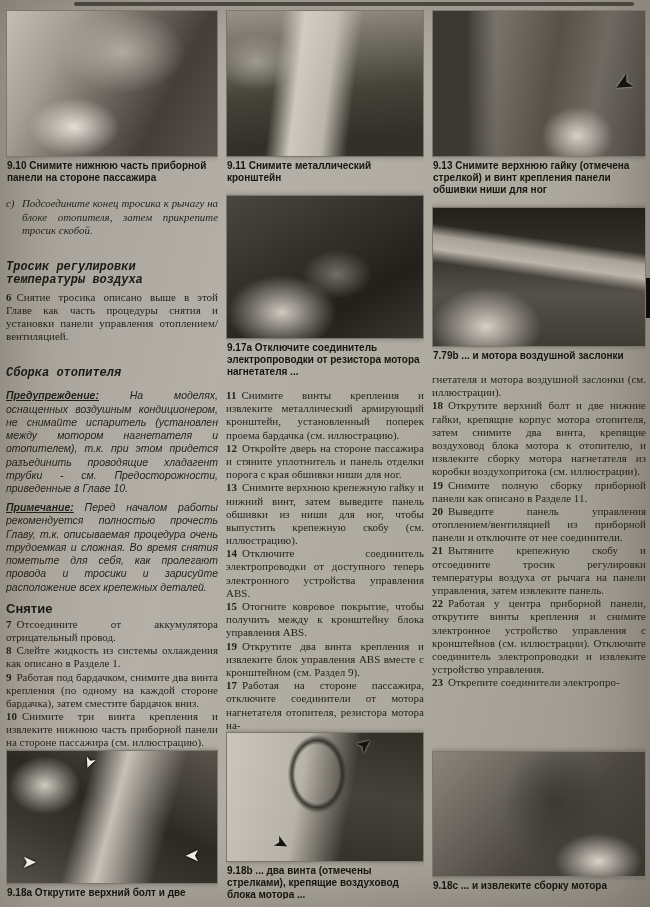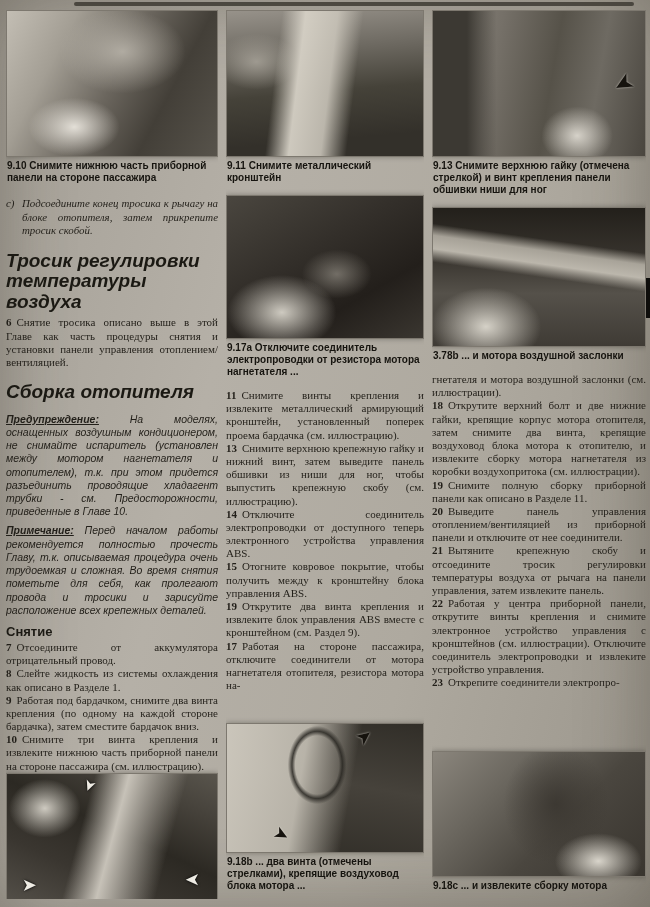--- a/index.html
+++ b/index.html
@@ -15,22 +15,22 @@
   .col{display:flex;flex-direction:column;height:889px;overflow:hidden;}
   .c1{width:212px;}.c2{width:198px;}.c3{width:214px;}
   figure{margin:0 0 4px 0;}
   .photo{position:relative;overflow:hidden;border:1px solid #7d786f;box-shadow:0 0 5px rgba(30,28,22,.35);}
   .ph145{height:145px;}.ph142{height:142px;}.ph138{height:138px;}
   .ph132{height:132px;}.ph128{height:128px;}.ph124{height:124px;}
   .cap{font-family:"Liberation Sans","DejaVu Sans",sans-serif;font-weight:bold;
     font-size:10px;line-height:1.2;margin:3px 1px 7px;color:#16140f;}
   .step{margin:0;text-align:justify;font-size:11px;line-height:1.2;}
   .n{font-weight:bold;padding-right:5px;}
-  .h-ital{font-family:Liberation Sans, sans-serif;font-weight:bold;font-style:italic;
-    font-size:19px;line-height:1.08;margin:13px 0 4px;color:#1b1913;}
+  .h-ital{font-family:Liberation Mono, monospace;font-weight:bold;font-style:italic;
+    font-size:12px;line-height:1.08;margin:23px 0 4px;color:#1b1913;}
   .h-sub{font-family:"Liberation Sans","DejaVu Sans",sans-serif;font-weight:bold;
     font-size:13px;margin:7px 0 2px;color:#1b1913;}
   .lst{display:flex;margin:2px 0 0;font-style:italic;font-size:10.9px;line-height:1.25;}
   .lst-label{width:16px;flex:none;}
   .lst-text{text-align:justify;}
   .adv{font-family:"Liberation Sans","DejaVu Sans",sans-serif;font-style:italic;
     font-size:10.5px;line-height:1.26;text-align:justify;margin:6px 0 0;}
   .advl{text-decoration:underline;margin-top:20px;}
   .bottomfig{margin-top:auto;margin-bottom:0;}
   .ar{position:absolute;font-family:"DejaVu Sans",sans-serif;line-height:1;pointer-events:none;}
@@ -135,20 +135,21 @@
         <div class="photo p911 ph145"></div>
         <figcaption class="cap">9.11 Снимите металлический кронштейн</figcaption>
       </figure>
 
       <figure>
         <div class="photo p917a ph142"></div>
         <figcaption class="cap">9.17a Отключите соединитель электропроводки от резистора мотора нагнетателя ...</figcaption>
       </figure>
 
       <p class="step"><b class="n">11</b><span>Снимите винты крепления и извлеките металлический армирующий кронштейн, установленный поперек проема бардачка (см. иллюстрацию).</span></p>
+      <p class="step"><b class="n">12</b><span>Откройте дверь на стороне пассажира и стяните уплотнитель и панель отделки порога с края обшивки ниши для ног.</span></p>
       <p class="step"><b class="n">13</b><span>Снимите верхнюю крепежную гайку и нижний винт, затем выведите панель обшивки из ниши для ног, чтобы выпустить крепежную скобу (см. иллюстрацию).</span></p>
       <p class="step"><b class="n">14</b><span>Отключите соединитель электропроводки от доступного теперь электронного устройства управления ABS.</span></p>
       <p class="step"><b class="n">15</b><span>Отогните ковровое покрытие, чтобы получить между к кронштейну блока управления ABS.</span></p>
       <p class="step"><b class="n">19</b><span>Открутите два винта крепления и извлеките блок управления ABS вместе с кронштейном (см. Раздел 9).</span></p>
       <p class="step"><b class="n">17</b><span>Работая на стороне пассажира, отключите соединители от мотора нагнетателя отопителя, резистора мотора на-</span></p>
 
       <figure class="bottomfig">
         <div class="photo p918b ph128">
           <span class="ar ar-dark a918b-t">➤</span>
           <span class="ar ar-dark a918b-b">➤</span>
@@ -160,21 +161,21 @@
     <div class="col c3">
       <figure>
         <div class="photo p913 ph145">
           <span class="ar ar-dark a913">➤</span>
         </div>
         <figcaption class="cap">9.13 Снимите верхнюю гайку (отмечена стрелкой) и винт крепления панели обшивки ниши для ног</figcaption>
       </figure>
 
       <figure>
         <div class="photo p917b ph138"></div>
-        <figcaption class="cap">3.78b ... и мотора воздушной заслонки</figcaption>
+        <figcaption class="cap">7.79b ... и мотора воздушной заслонки</figcaption>
       </figure>
 
       <p class="step"><span>гнетателя и мотора воздушной заслонки (см. иллюстрации).</span></p>
       <p class="step"><b class="n">18</b><span>Открутите верхний болт и две нижние гайки, крепящие корпус мотора отопителя, затем снимите два винта, крепящие воздуховод блока мотора к отопителю, и извлеките сборку мотора нагнетателя из коробки воздухопритока (см. иллюстрации).</span></p>
       <p class="step"><b class="n">19</b><span>Снимите полную сборку приборной панели как описано в Разделе 11.</span></p>
       <p class="step"><b class="n">20</b><span>Выведите панель управления отоплением/вентиляцией из приборной панели и отключите от нее соединители.</span></p>
       <p class="step"><b class="n">21</b><span>Вытяните крепежную скобу и отсоедините тросик регулировки температуры воздуха от рычага на панели управления, затем извлеките панель.</span></p>
       <p class="step"><b class="n">22</b><span>Работая у центра приборной панели, открутите винты крепления и снимите электронное устройство управления с кронштейнов (см. иллюстрации). Отключите соединитель электропроводки и извлеките устройство управления.</span></p>
       <p class="step"><b class="n">23</b><span>Открепите соединители электропро-</span></p>
 

